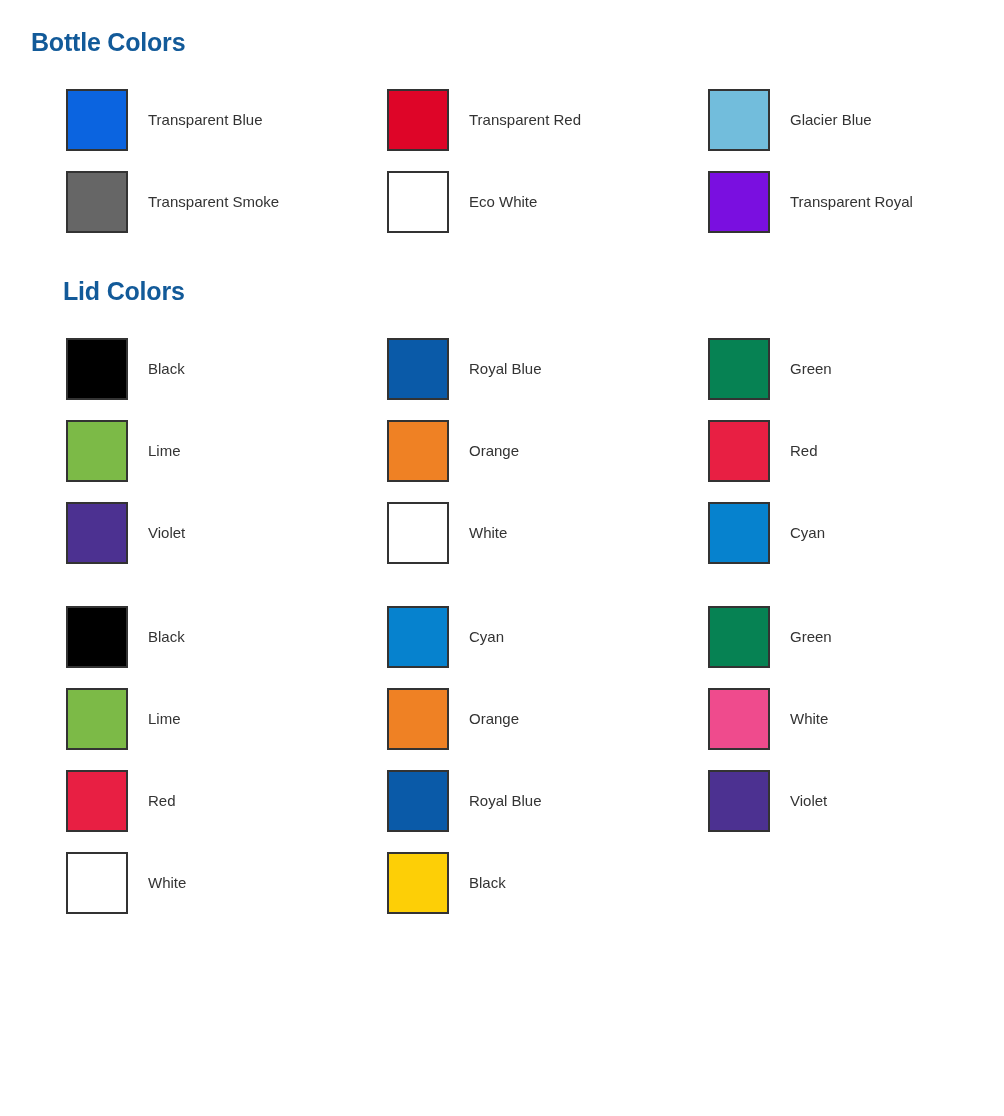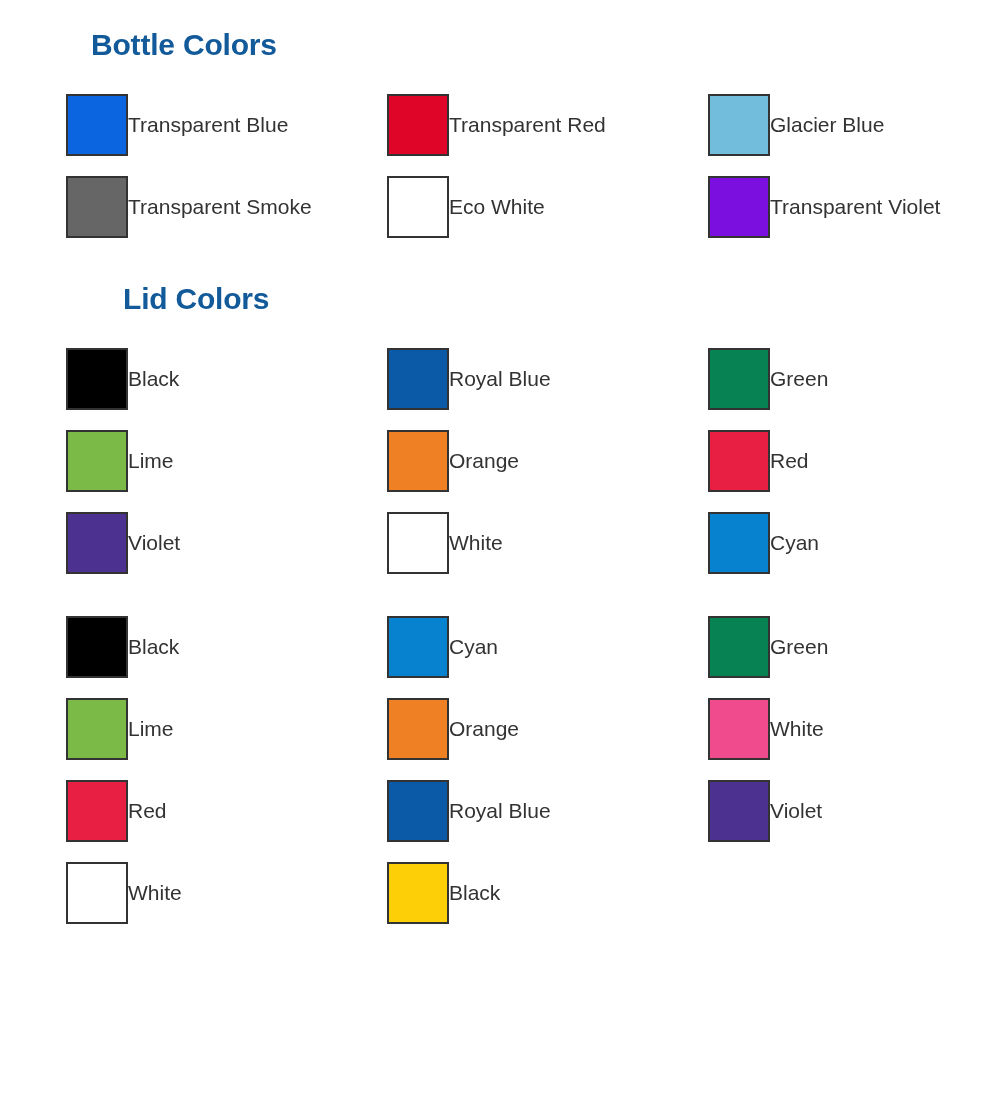--- a/index.html
+++ b/index.html
@@ -19,25 +19,25 @@
     width: 1004px;
     height: 1116px;
     box-sizing: border-box;
     padding: 0;
   }
   .section {
     padding: 0 0 0 0;
   }
   .section-title {
     color: #125A99;
-    font-size: 30px;
+    font-size: 25px;
     font-weight: bold;
     letter-spacing: -0.2px;
     margin: 0;
-    padding-left: 91px;
+    padding-left: 31px;
   }
   #section-bottle .section-title { padding-top: 28px; }
   #section-lid .section-title { padding-top: 34px; margin-left: 32px; }
   #section-grip .section-title { padding-top: 34px; }
 
   .swatch-grid {
     display: grid;
     grid-template-columns: 321px 321px 321px;
     padding-left: 66px;
     box-sizing: border-box;
@@ -48,21 +48,22 @@
     height: 82px;
   }
   .swatch-box {
     width: 62px;
     height: 62px;
     border: 2px solid #333333;
     box-sizing: border-box;
     flex: 0 0 auto;
   }
   .swatch-label {
-    font-size: 21px;
+    margin-left: 20px;
+    font-size: 15px;
     color: #333333;
     line-height: 1.2;
     white-space: nowrap;
   }
   #section-bottle .swatch-grid { margin-top: 22px; }
   #section-lid .swatch-grid { margin-top: 22px; }
   #section-grip .swatch-grid { margin-top: 22px; }
 </style>
 </head>
 <body>
@@ -87,21 +88,21 @@
         <div class="swatch-item">
           <div class="swatch-box" style="background: rgb(102, 102, 102);"></div>
           <div class="swatch-label">Transparent Smoke</div>
         </div>
         <div class="swatch-item">
           <div class="swatch-box" style="background: rgb(255, 255, 255);"></div>
           <div class="swatch-label">Eco White</div>
         </div>
         <div class="swatch-item">
           <div class="swatch-box" style="background: rgb(122, 15, 224);"></div>
-          <div class="swatch-label">Transparent Violet</div>
+          <div class="swatch-label">Transparent Royal</div>
         </div>
       </div>
   </div>
 
   <div class="section" id="section-lid">
     <h2 class="section-title">Lid Colors</h2>
     <div class="swatch-grid">
         <div class="swatch-item">
           <div class="swatch-box" style="background: rgb(0, 0, 0);"></div>
           <div class="swatch-label">Black</div>

